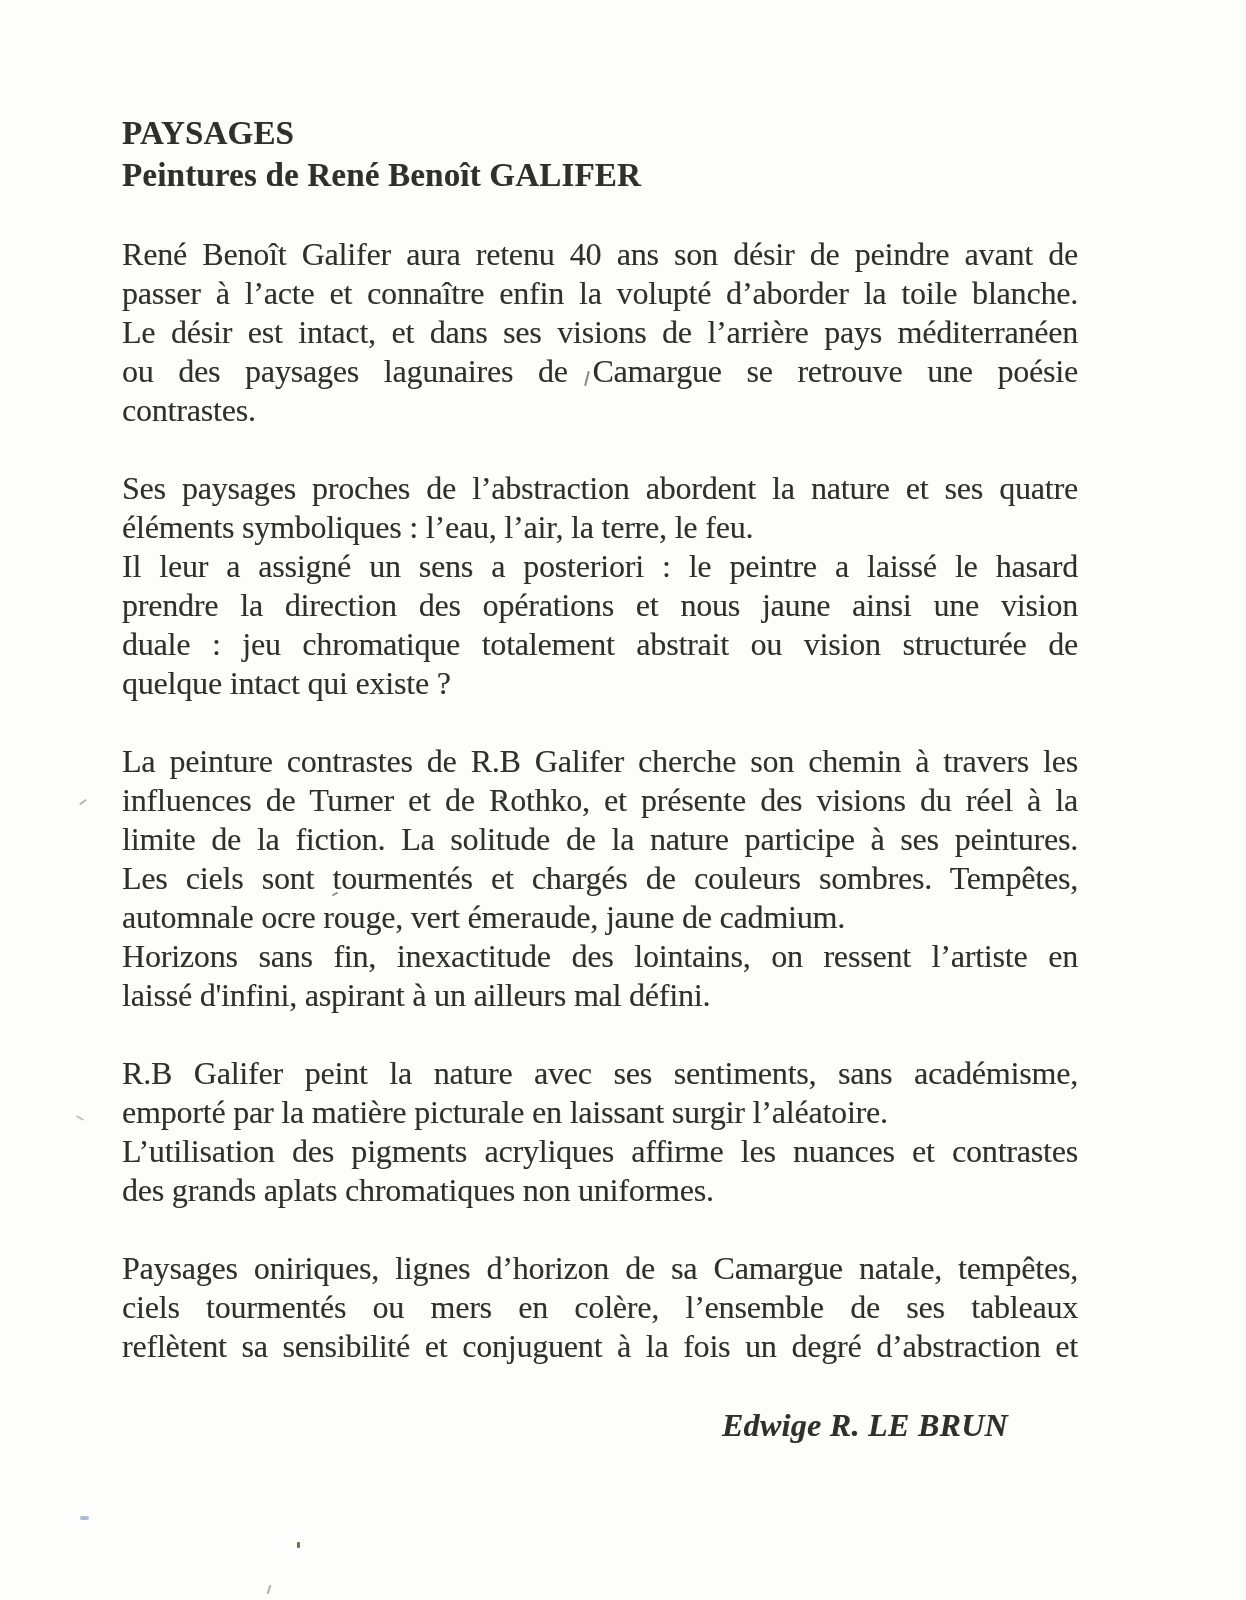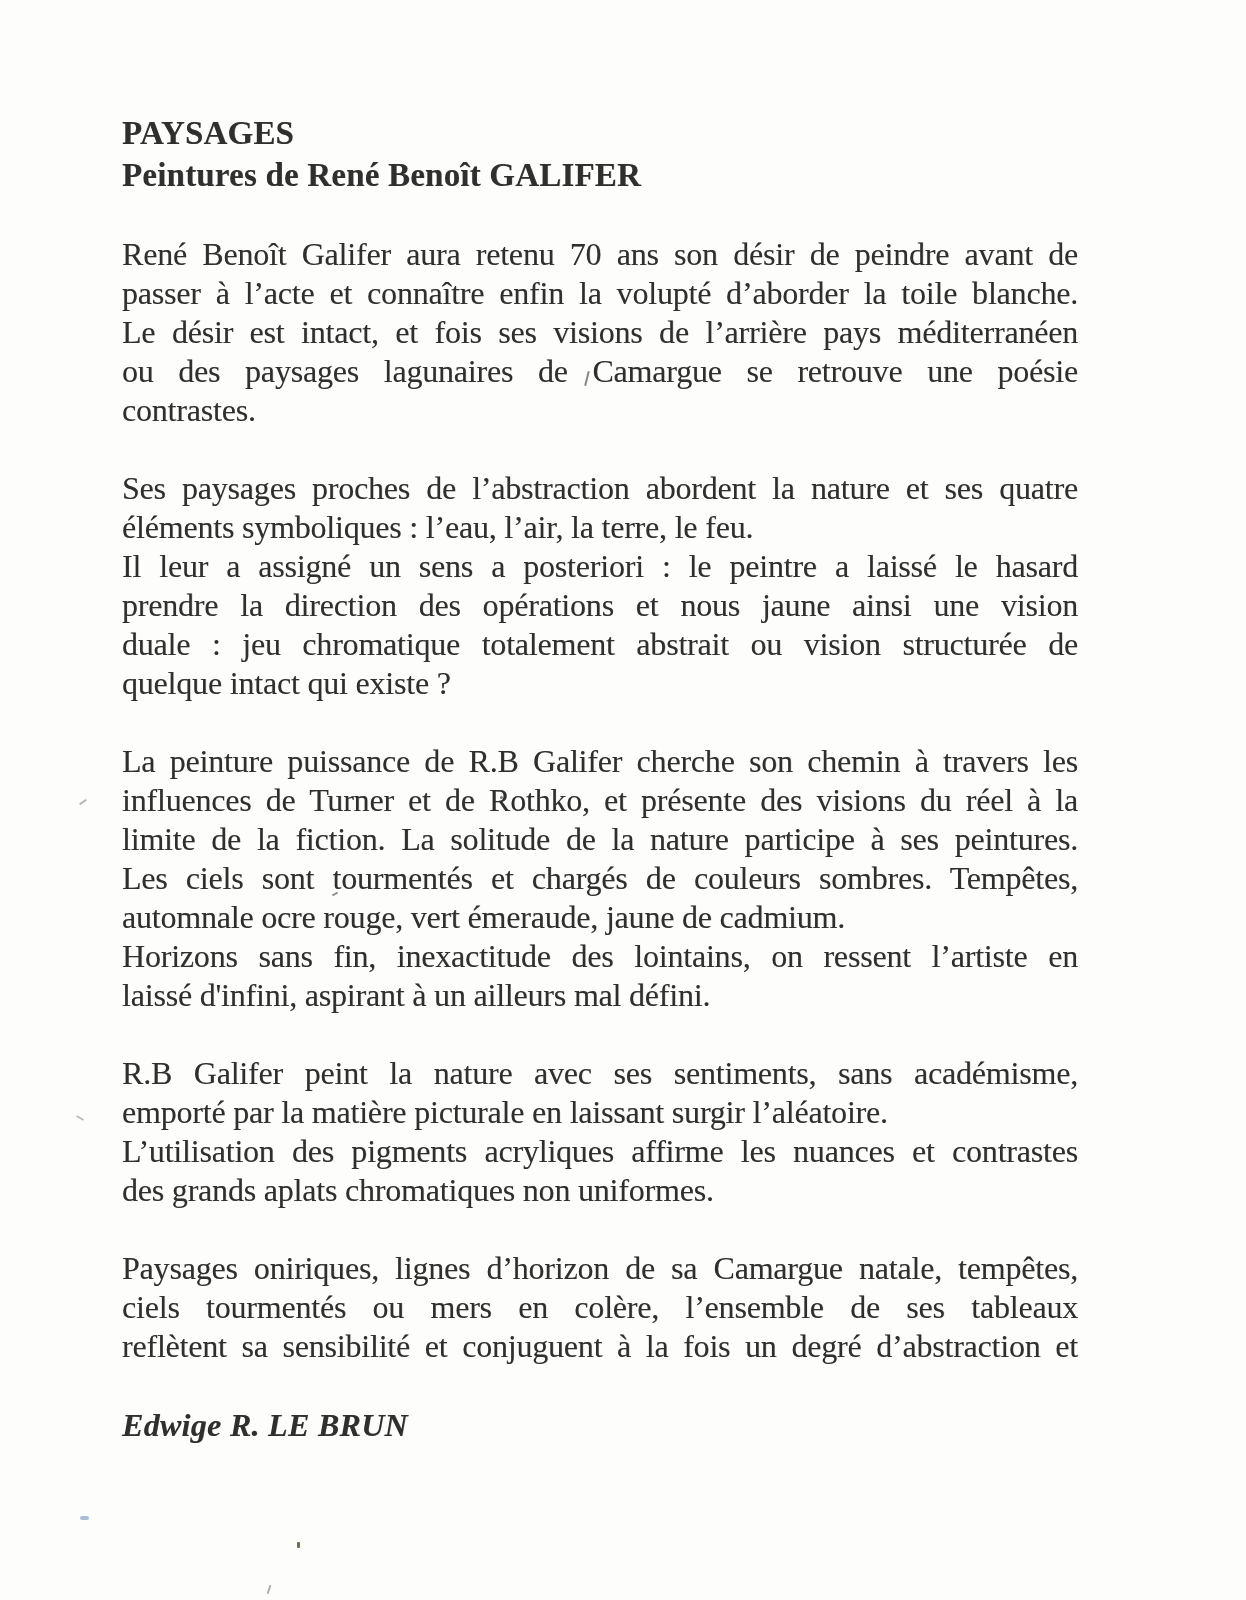--- a/index.html
+++ b/index.html
@@ -44,21 +44,21 @@
   }
   .line.short {
     text-align-last: left;
   }
   .signature {
     margin-top: 39px;
     font-size: 32px;
     line-height: 40px;
     font-weight: bold;
     font-style: italic;
-    text-align: left;
+    text-align: right;
     padding-right: 70px;
     letter-spacing: 0.3px;
     text-shadow: 0.4px 0.4px 0.6px rgba(40,40,40,0.35);
   }
   
   .artifact { position: absolute; }
   .a-camargue-slash { left: 586px; top: 371px; width: 2px; height: 15px; background: #6a6a6a; transform: rotate(14deg); opacity: 0.8; }
   .a-acute-left     { left: 79px;  top: 801px;  width: 8px; height: 2px; background: #b3b3b3; transform: rotate(-35deg); }
   .a-grave-left     { left: 76px;  top: 1117px; width: 8px; height: 2px; background: #bdbdbd; transform: rotate(30deg); }
   .a-dot-la         { left: 500px; top: 796px;  width: 3px; height: 3px; background: #7d7d7d; border-radius: 50%; }
@@ -70,38 +70,38 @@
 </head>
 <body>
 
 <div class="page">
   <div class="content">
 
     <div class="doc-title">PAYSAGES</div>
     <div class="doc-subtitle">Peintures de René Benoît GALIFER</div>
 
     <p class="para">
-      <span class="line">René Benoît Galifer aura retenu 70 ans son désir de peindre avant de</span>
+      <span class="line">René Benoît Galifer aura retenu 40 ans son désir de peindre avant de</span>
       <span class="line">passer à l’acte et connaître enfin la volupté d’aborder la toile blanche.</span>
-      <span class="line">Le désir est intact, et fois ses visions de l’arrière pays méditerranéen</span>
+      <span class="line">Le désir est intact, et dans ses visions de l’arrière pays méditerranéen</span>
       <span class="line">ou des paysages lagunaires de Camargue se retrouve une poésie</span>
       <span class="line short">contrastes.</span>
     </p>
 
     <p class="para">
       <span class="line">Ses paysages proches de l’abstraction abordent la nature et ses quatre</span>
       <span class="line short">éléments symboliques : l’eau, l’air, la terre, le feu.</span>
       <span class="line">Il leur a assigné un sens a posteriori : le peintre a laissé le hasard</span>
       <span class="line">prendre la direction des opérations et nous jaune ainsi une vision</span>
       <span class="line">duale : jeu chromatique totalement abstrait ou vision structurée de</span>
       <span class="line short">quelque intact qui existe ?</span>
     </p>
 
     <p class="para">
-      <span class="line">La peinture puissance de R.B Galifer cherche son chemin à travers les</span>
+      <span class="line">La peinture contrastes de R.B Galifer cherche son chemin à travers les</span>
       <span class="line">influences de Turner et de Rothko, et présente des visions du réel à la</span>
       <span class="line">limite de la fiction. La solitude de la nature participe à ses peintures.</span>
       <span class="line">Les ciels sont tourmentés et chargés de couleurs sombres. Tempêtes,</span>
       <span class="line short">automnale ocre rouge, vert émeraude, jaune de cadmium.</span>
       <span class="line">Horizons sans fin, inexactitude des lointains, on ressent l’artiste en</span>
       <span class="line short">laissé d'infini, aspirant à un ailleurs mal défini.</span>
     </p>
 
     <p class="para">
       <span class="line">R.B Galifer peint la nature avec ses sentiments, sans académisme,</span>

